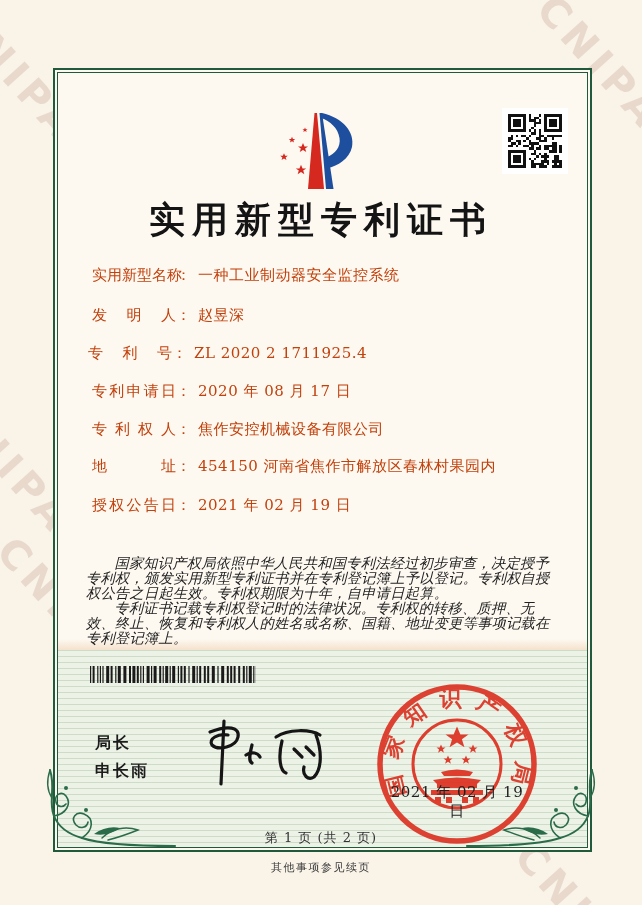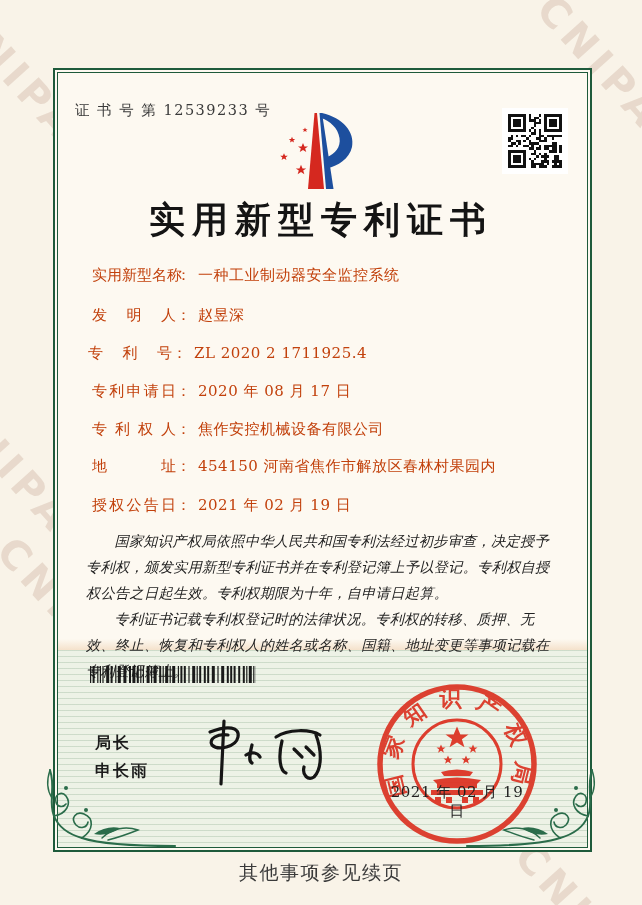--- a/index.html
+++ b/index.html
@@ -50,22 +50,22 @@
     font-size:36px;font-weight:700;letter-spacing:7px;color:#141414;
   }
   .frow{position:absolute;font-size:15px;color:#c2410c;white-space:nowrap;}
   .flabel{
     display:inline-block;width:84px;vertical-align:bottom;
     text-align:justify;text-align-last:justify;
   }
   .fcolon{display:inline-block;}
   .fvalue{margin-left:7px;letter-spacing:0.5px;}
   .paras{
-    position:absolute;left:86px;top:528px;width:472px;
-    font-size:14.2px;line-height:26px;color:#222;font-style:italic;
+    position:absolute;left:86px;top:556px;width:472px;
+    font-size:14.2px;line-height:15px;color:#222;font-style:italic;
   }
   .paras p{margin:0;text-indent:2em;letter-spacing:0.3px;}
   .barcode{position:absolute;left:90px;top:666px;z-index:3;}
   .sig-title{
     position:absolute;left:95px;top:733px;z-index:3;
     font-family:"DejaVu Sans","Liberation Sans",sans-serif;
     font-size:16px;font-weight:600;color:#1c1c1c;letter-spacing:2px;
   }
   .sig-name{
     position:absolute;left:95px;top:761px;z-index:3;
@@ -77,21 +77,21 @@
   .seal-date{
     position:absolute;left:382px;top:783px;width:150px;z-index:6;text-align:center;
     font-size:15px;color:#1f1f1f;letter-spacing:0.5px;font-weight:500;
   }
   .page-num{
     position:absolute;left:0;right:0;top:829px;z-index:3;text-align:center;
     font-size:13px;color:#333;letter-spacing:1px;
   }
   .footer-note{
     position:absolute;left:0;right:0;top:860px;text-align:center;
-    font-size:19px;color:#3a3a3a;letter-spacing:1.5px;
+    font-size:11px;color:#3a3a3a;letter-spacing:1.5px;
   }
 </style>
 </head>
 <body>
 
 <div class="page">
 
   <div class="watermark" style="left:-22px;top:-2px;">CNIPA</div>
   <div class="watermark" style="left:562px;top:-14px;">CNIPA</div>
   <div class="watermark" style="left:388px;top:248px;">CNIPA</div>
@@ -128,21 +128,20 @@
       <path d="M40,70 C58,76 88,78 133,78" stroke-width="2.2"></path>
       <path d="M60,70 C70,60 84,58 96,62 C86,66 74,70 66,72" stroke-width="1.4"></path>
     </g>
     <g fill="#2a6c4a">
       <circle cx="24" cy="20" r="2"></circle>
       <circle cx="44" cy="42" r="2"></circle>
       <path d="M52,66 C60,60 70,58 78,60 C70,66 60,68 52,66 Z"></path>
     </g>
   </svg>
 
-  <div class="cert-no">证 书 号 第 12539233 号</div>
 
   <div class="qr-box">
     <svg id="qr-svg" width="54" height="54" viewBox="0 0 21 21" shape-rendering="crispEdges">
         <rect x="0" y="0" width="7" height="1" fill="#111"></rect>
         <rect x="0" y="6" width="7" height="1" fill="#111"></rect>
         <rect x="0" y="0" width="1" height="7" fill="#111"></rect>
         <rect x="6" y="0" width="1" height="7" fill="#111"></rect>
         <rect x="2" y="2" width="3" height="3" fill="#111"></rect>
         <rect x="14" y="0" width="7" height="1" fill="#111"></rect>
         <rect x="14" y="6" width="7" height="1" fill="#111"></rect>
@@ -407,15 +406,16 @@
       <rect x="-20" y="20" width="40" height="4"></rect>
       <rect x="-26" y="26" width="52" height="5"></rect>
       <rect x="-22" y="33" width="6" height="6"></rect>
       <rect x="-11" y="33" width="6" height="6"></rect>
       <rect x="5" y="33" width="6" height="6"></rect>
       <rect x="16" y="33" width="6" height="6"></rect>
     </g>
   </svg>
   <div class="seal-date">2021 年 02 月 19 日</div>
 
+  <div class="page-num">第 1 页 (共 2 页)</div>
   <div class="footer-note">其他事项参见续页</div>
 
 </div>
 
 </body></html>

